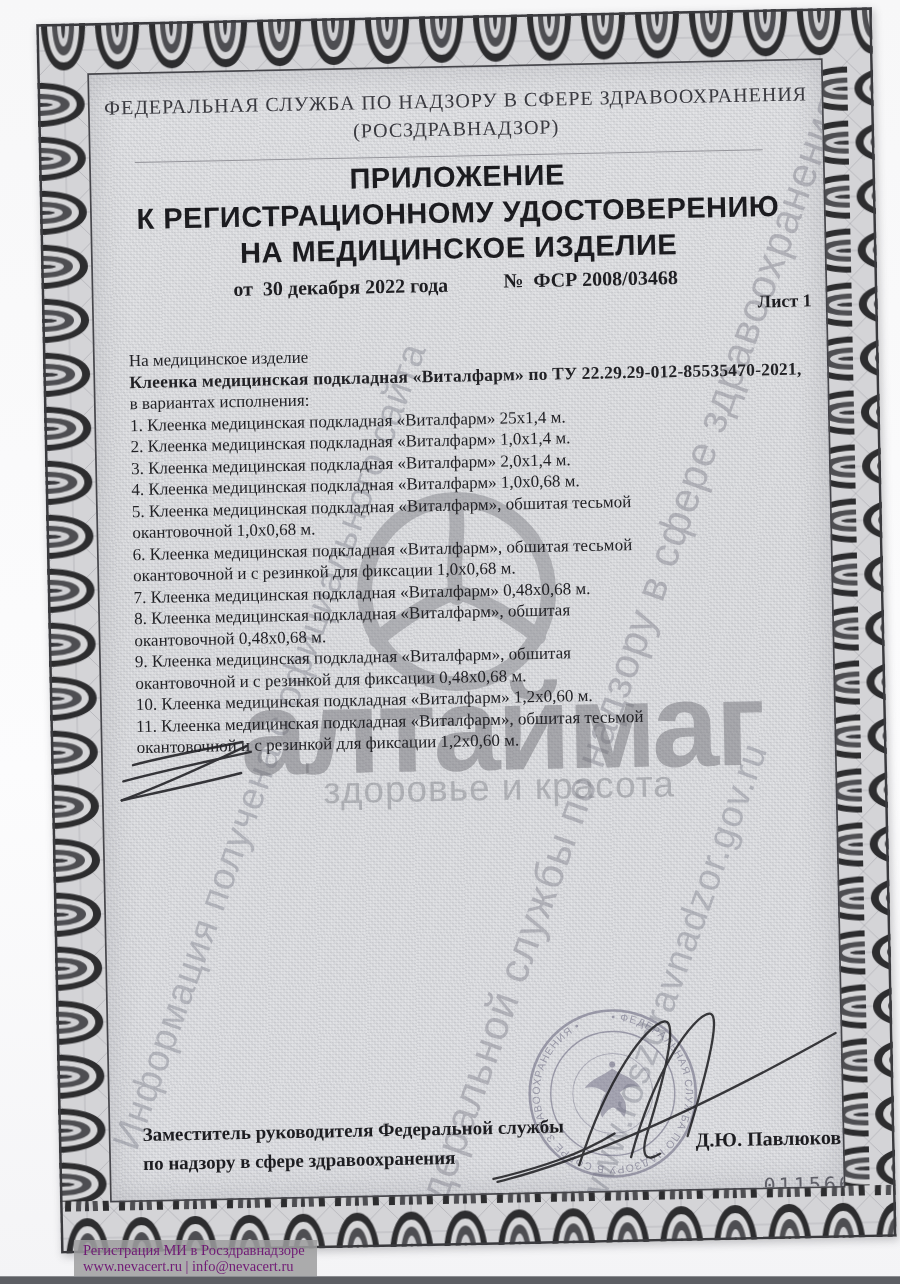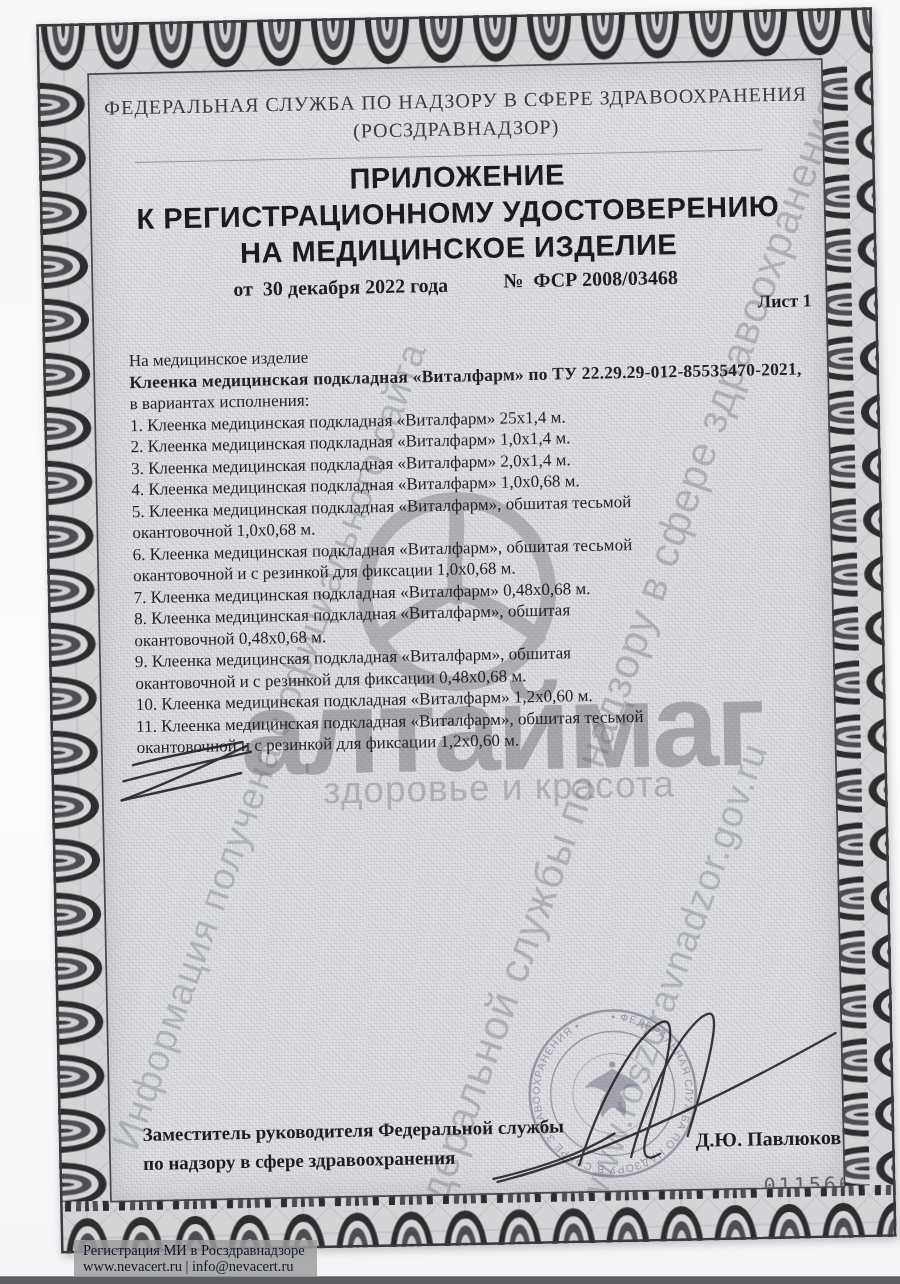--- a/index.html
+++ b/index.html
@@ -58,21 +58,21 @@
   .sig-pos{position:absolute;left:32px;top:1046px;font-size:19px;font-weight:bold;
            line-height:29px;color:#1d1d21;}
   .sig-name{position:absolute;left:585px;top:1066px;font-size:20px;font-weight:bold;color:#1d1d21;}
   .serial{position:absolute;left:652px;top:1112px;font-family:"DejaVu Sans Mono",monospace;
           font-size:20px;letter-spacing:3px;color:#55555e;opacity:.9;}
   
   .footer-banner{
     position:absolute;left:74px;top:1240px;z-index:6;
     background:rgba(157,157,159,.85);
     padding:2px 12px 4px 9px;
-    font-size:14.5px;line-height:16px;color:#0f172a;
+    font-size:14.5px;line-height:16px;color:#701a75;
   }
   .footer-banner div{white-space:nowrap;}
   .bottom-bar{position:absolute;left:0;top:1276px;width:900px;height:8px;z-index:6;
               background:linear-gradient(180deg,#8b8d91 0 1px,#5d5f64 1px 100%);}
 </style>
 </head>
 <body>
 
 <div class="page">
 

